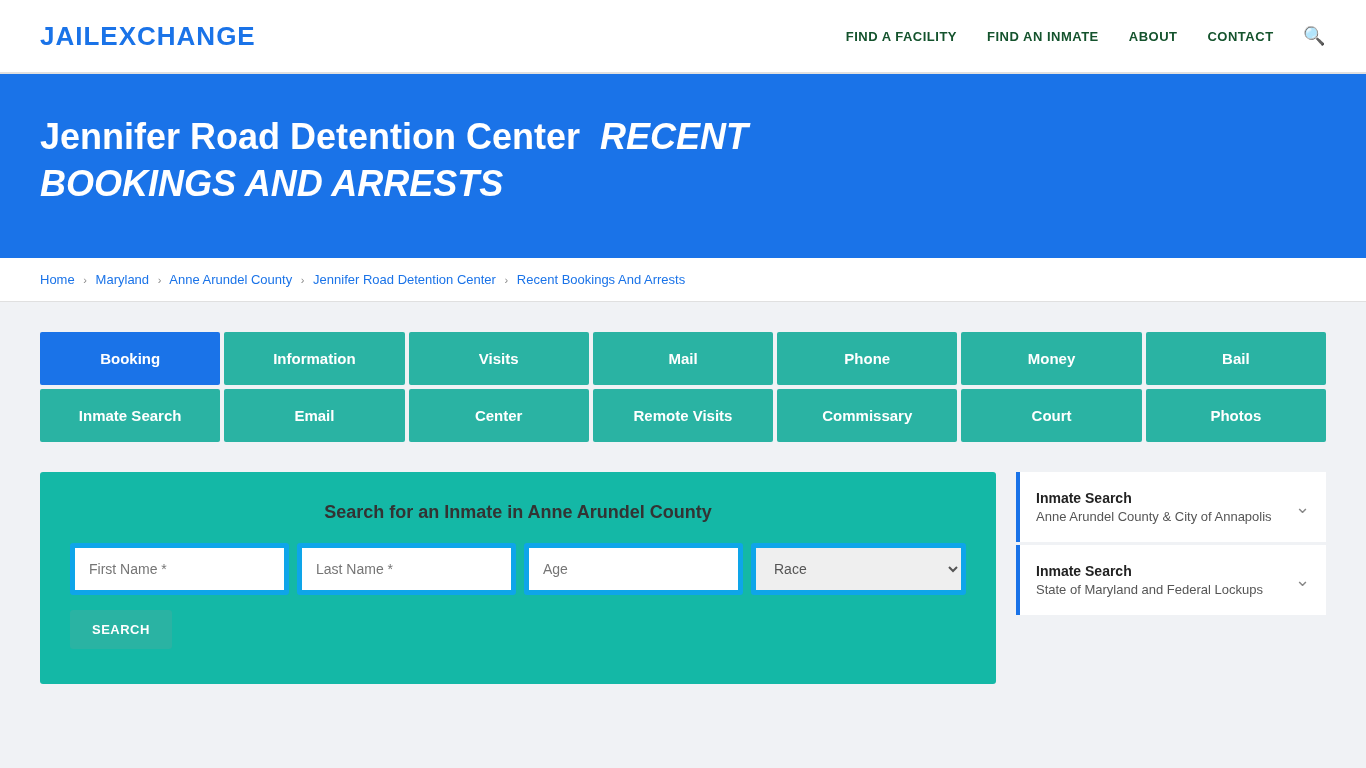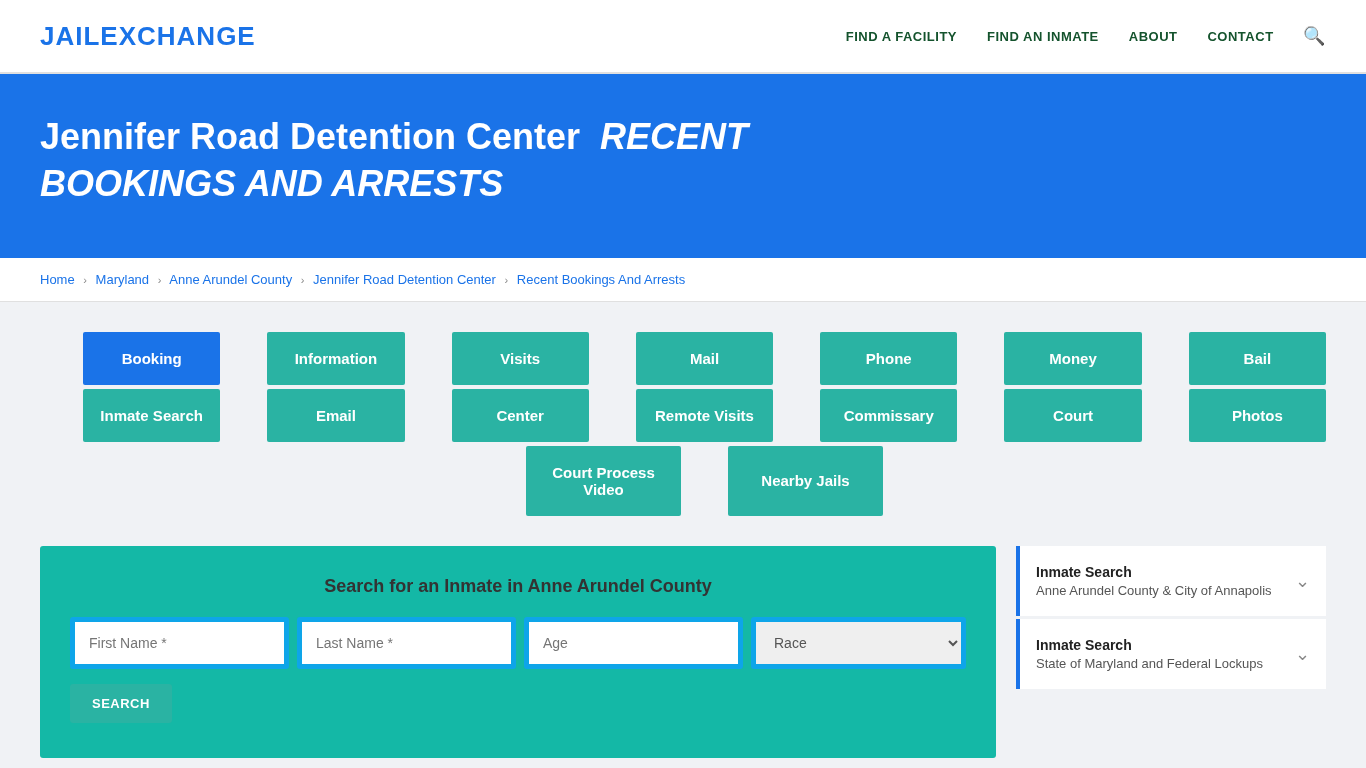--- a/index.html
+++ b/index.html
@@ -96,21 +96,20 @@
     .nav-btn {
       padding: 18px 10px;
       font-size: 15px;
       font-weight: 600;
       color: #fff;
       border: none;
       cursor: pointer;
       flex: 1;
       text-align: center;
       border-radius: 2px;
-      margin-left: 43px;
     }
     .btn-blue { background: #1a73e8; }
     .btn-teal { background: #2ab3a3; }
 
     
     .lower {
       display: flex;
       gap: 20px;
       align-items: flex-start;
     }
@@ -239,24 +238,20 @@
     <div class="btn-row">
       <button class="nav-btn btn-teal">Inmate Search</button>
       <button class="nav-btn btn-teal">Email</button>
       <button class="nav-btn btn-teal">Center</button>
       <button class="nav-btn btn-teal">Remote Visits</button>
       <button class="nav-btn btn-teal">Commissary</button>
       <button class="nav-btn btn-teal">Court</button>
       <button class="nav-btn btn-teal">Photos</button>
     </div>
 
-    <div class="btn-row row3">
-      <button class="nav-btn btn-teal" style="flex:0 0 155px;">Court Process Video</button>
-      <button class="nav-btn btn-teal" style="flex:0 0 155px;">Nearby Jails</button>
-    </div>
   </div>
 
   <div class="lower">
 
     <div class="search-box">
       <h2>Search for an Inmate in Anne Arundel County</h2>
       <div class="search-fields">
         <input type="text" placeholder="First Name *" style="">
         <input type="text" placeholder="Last Name *" style="">
         <input type="text" placeholder="Age" style="">

